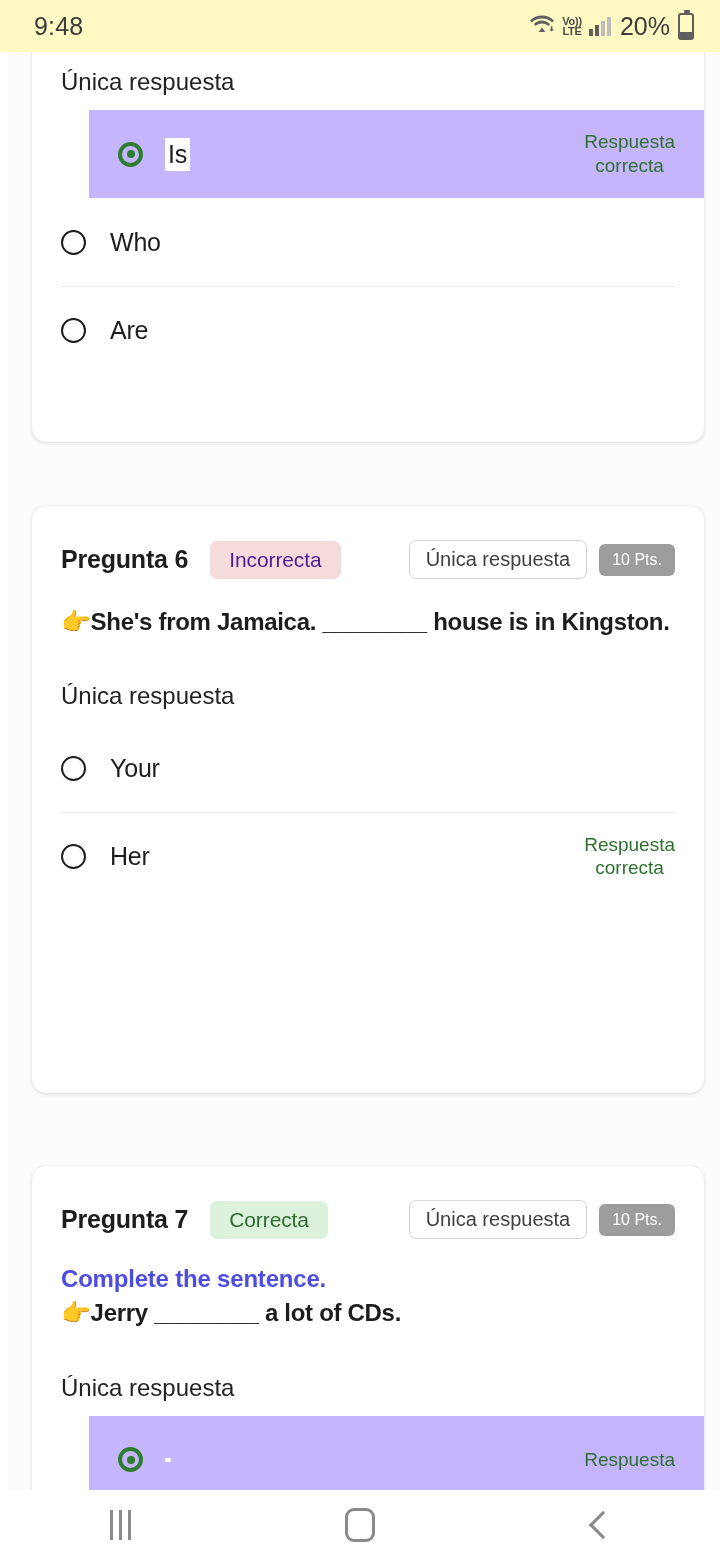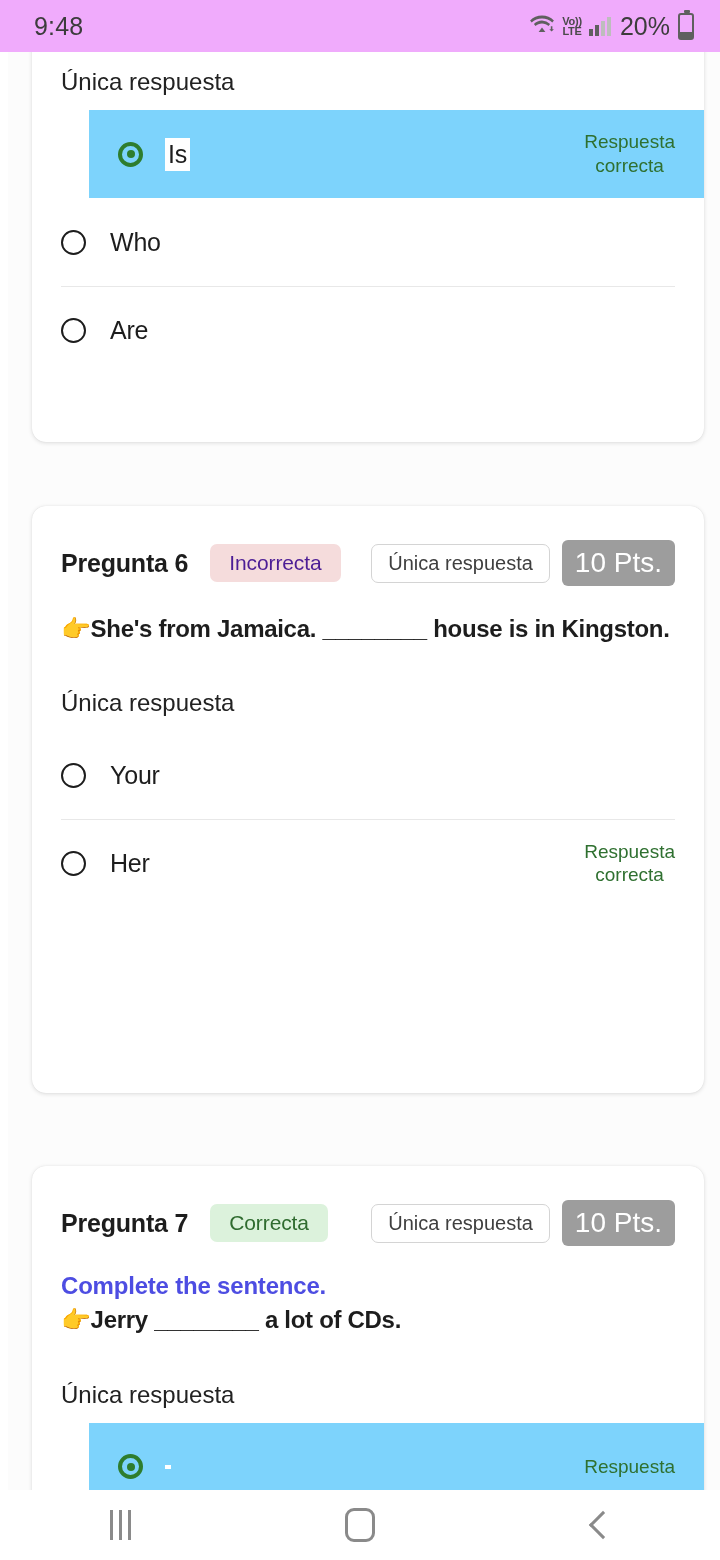--- a/index.html
+++ b/index.html
@@ -18,21 +18,21 @@
   }
 
   
   .status-bar {
     height: 52px;
     width: 100%;
     display: flex;
     align-items: center;
     justify-content: space-between;
     padding: 0 26px 0 34px;
-    background: #f0abfc;
+    background: #fef9c3;
     position: relative;
     z-index: 20;
   }
   .status-time {
     font-size: 25px;
     color: #3c3c3c;
     letter-spacing: 0.2px;
   }
   .status-right {
     display: flex;
@@ -140,21 +140,21 @@
     font-size: 20px;
     color: #3f3f3f;
     border: 1px solid #d4d4d4;
     background: #ffffff;
     border-radius: 7px;
     padding: 7px 16px;
     white-space: nowrap;
   }
   .badge-points {
     margin-left: 12px;
-    font-size: 28px;
+    font-size: 16px;
     color: #ffffff;
     background: #9d9d9d;
     border-radius: 6px;
     padding: 7px 13px;
     white-space: nowrap;
   }
 
   
   .prompt-block { padding-top: 24px; }
   .prompt-heading {
@@ -184,21 +184,21 @@
   
   .options { padding-top: 14px; }
   .option-row {
     position: relative;
     display: flex;
     align-items: center;
     min-height: 88px;
     padding: 0 0 0 29px;
     margin: 0 -29px;
   }
-  .option-row.highlight-correct { background: #7dd3fc; margin-left: 28px; }
+  .option-row.highlight-correct { background: #c4b5fd; margin-left: 28px; }
   .option-row.highlight-wrong   { background: #f4dedf; }
   .option-row.with-divider::before {
     content: "";
     position: absolute;
     top: 0; left: 29px; right: 29px;
     height: 1px;
     background: #e8e8e8;
   }
 
   .radio {

